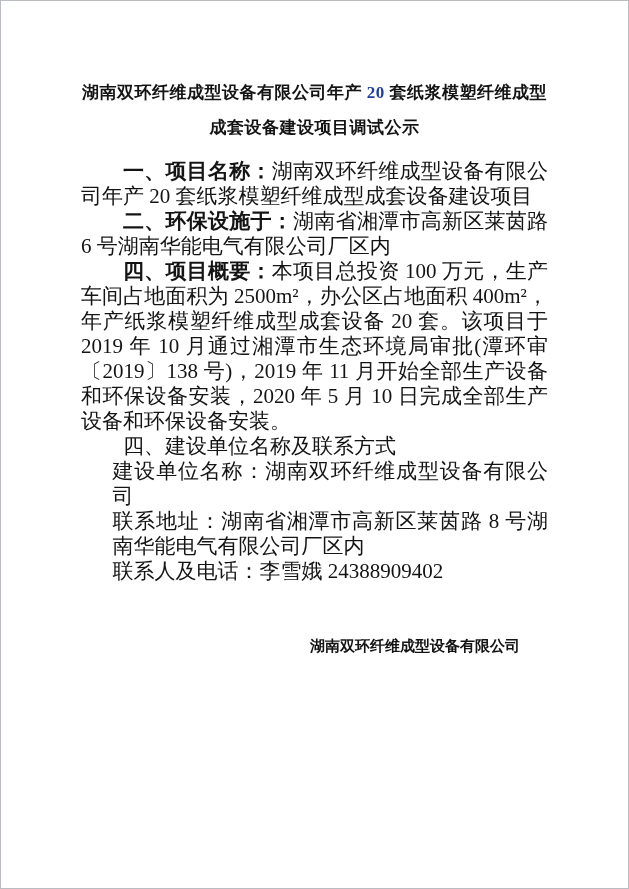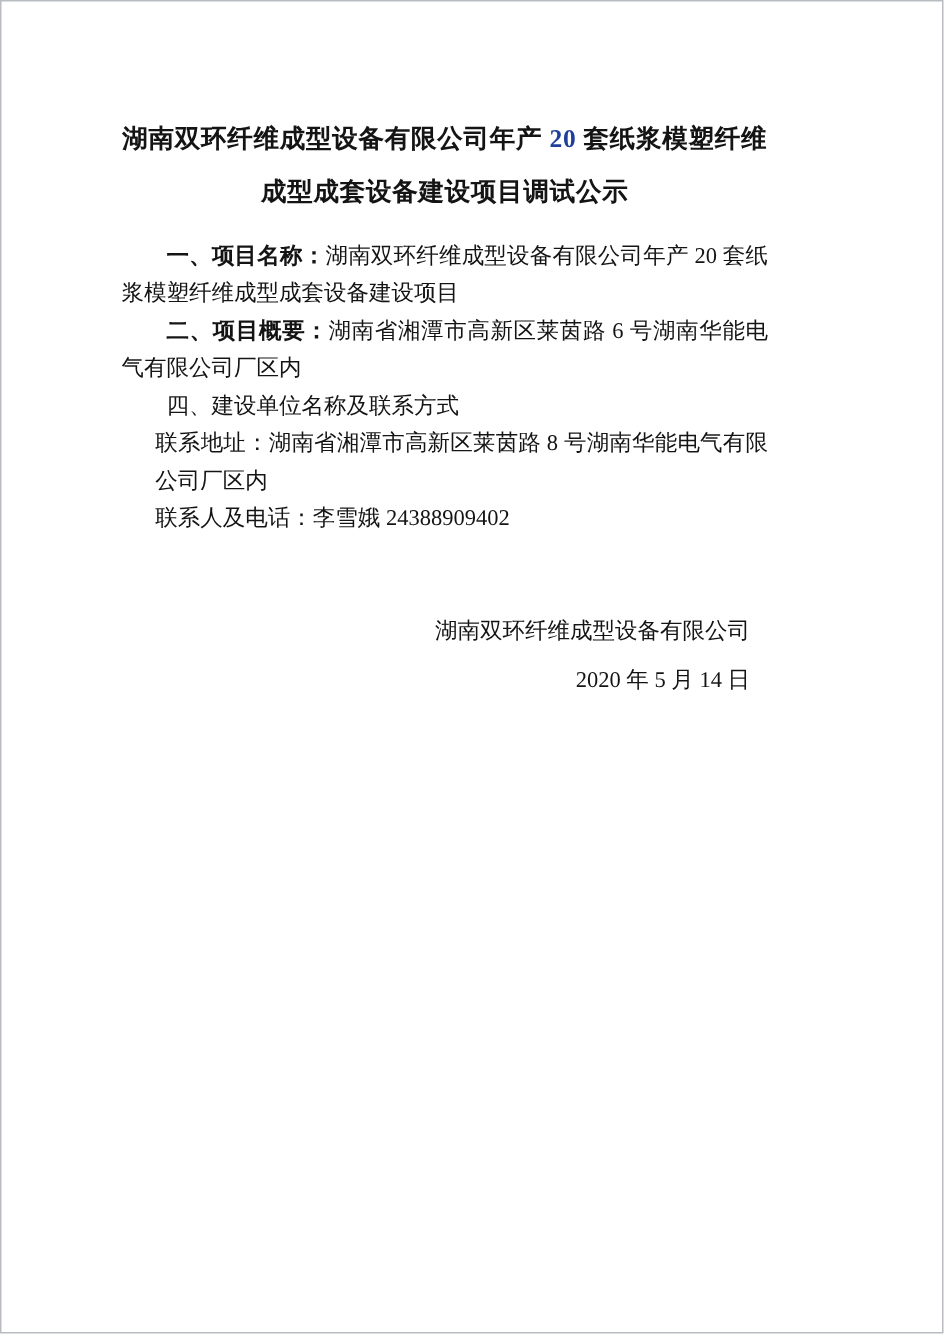--- a/index.html
+++ b/index.html
@@ -13,36 +13,36 @@
     box-sizing: border-box;
     border: 1px solid #b9bcc0;
     font-family: "Liberation Serif", "DejaVu Serif", serif;
     color: #141414;
     overflow: hidden;
   }
   .page {
     box-sizing: border-box;
     width: 100%;
     height: 100%;
-    padding: 74px 116px 0 80px;
+    padding: 74px 80px 0 80px;
   }
   .title {
     font-size: 17px;
     font-weight: bold;
     text-align: center;
     line-height: 35px;
     margin: 0 0 14px 0;
     letter-spacing: 0.5px;
   }
   .title .num {
     color: #1f3f9b;
     font-family: "Liberation Serif", "DejaVu Serif", serif;
   }
   .body-text {
-    font-size: 15px;
+    font-size: 21px;
     line-height: 25px;
     text-align: justify;
   }
   p.para {
     margin: 0;
     text-indent: 2em;
   }
   p.heading {
     margin: 0;
     text-indent: 2em;
@@ -55,42 +55,43 @@
   .label-bold {
     font-weight: bold;
   }
   .signature {
     margin-top: 46px;
     text-align: right;
     padding-right: 12px;
     font-size: 15px;
     line-height: 33px;
   }
-  .signature p { margin: 0; }
+  .signature p { margin: 16px; font-weight: bold; }
 </style>
 </head>
 <body>
 
 <div class="page">
 
   <h1 class="title"><span>湖南双环纤维成型设备有限公司年产 </span><span class="num">20</span><span> 套纸浆模塑纤维成型成套设备建设项目调试公示</span></h1>
 
   <div class="body-text">
 
     <p class="para"><span class="label-bold">一、项目名称：</span><span>湖南双环纤维成型设备有限公司年产 20 套纸浆模塑纤维成型成套设备建设项目</span></p>
 
-    <p class="para"><span class="label-bold">二、项目概要：</span><span>湖南省湘潭市高新区莱茵路 6 号湖南华能电气有限公司厂区内</span></p>
+    <p class="para"><span class="label-bold">二、环保设施于：</span><span>湖南省湘潭市高新区莱茵路 6 号湖南华能电气有限公司厂区内</span></p>
 
 
+    <p class="para"><span class="label-bold">四、项目概要：</span><span>本项目总投资 100 万元，生产车间占地面积为 2500m²，办公区占地面积 400m²，年产纸浆模塑纤维成型成套设备 20 套。该项目于 2019 年 10 月通过湘潭市生态环境局审批(潭环审〔2019〕138 号)，2019 年 11 月开始全部生产设备和环保设备安装，2020 年 5 月 10 日完成全部生产设备和环保设备安装。</span></p>
 
     <p class="heading">四、建设单位名称及联系方式</p>
+    <p class="contact-line">建设单位名称：湖南双环纤维成型设备有限公司</p>
     <p class="contact-line">联系地址：湖南省湘潭市高新区莱茵路 8 号湖南华能电气有限公司厂区内</p>
     <p class="contact-line">联系人及电话：李雪娥 24388909402</p>
 
 
   </div>
 
   <div class="signature">
     <p>湖南双环纤维成型设备有限公司</p>
-    <p>2020 年 5 月 14 日</p>
   </div>
 
 </div>
 
 </body></html>

